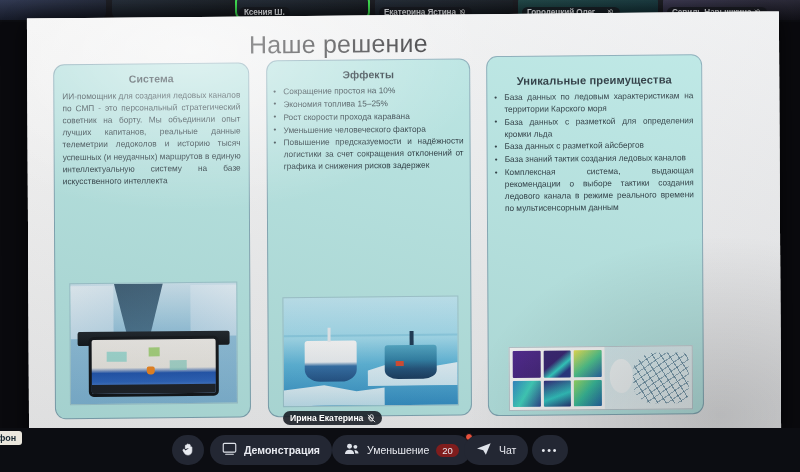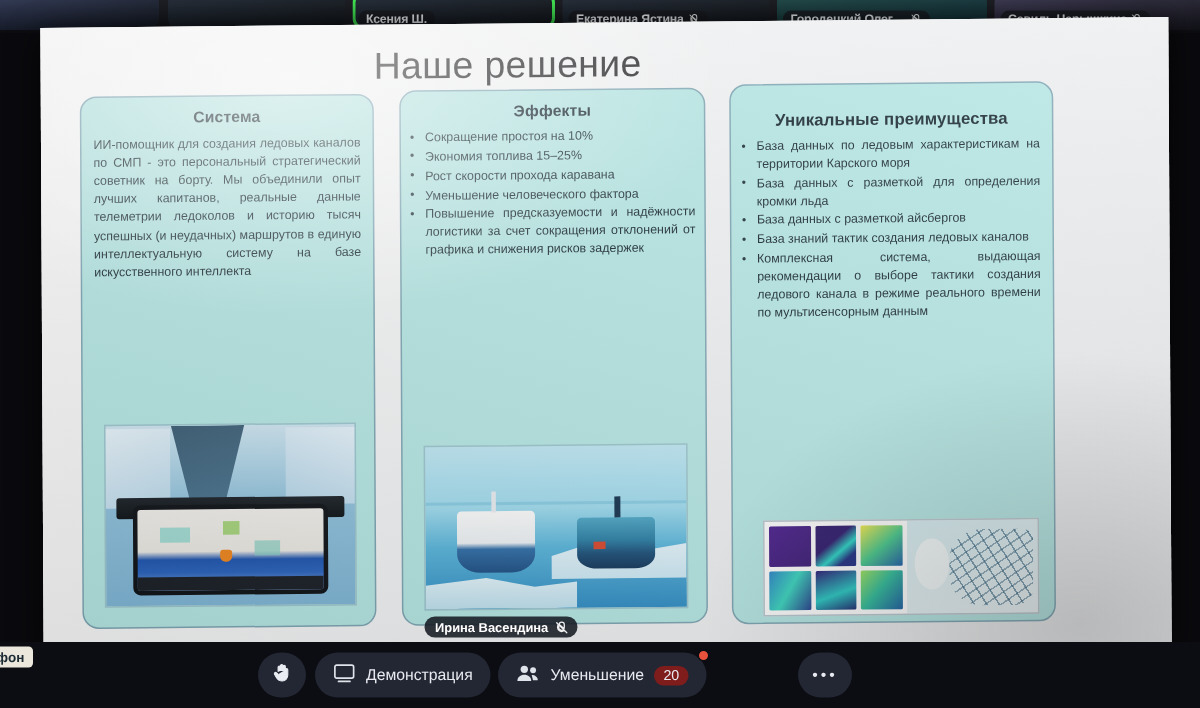--- a/index.html
+++ b/index.html
@@ -235,21 +235,21 @@
     height: 30px;
     display: flex; align-items: center; gap: 7px;
     padding: 0 12px;
     border-radius: 15px;
     background: #232733;
     color: #e8eaf0;
     font-size: 10.5px;
     white-space: nowrap;
   }
   #ctrl-hand { left: 172px; top: 7px; width: 32px; padding: 0; justify-content: center; }
-  #ctrl-share { left: 210px; top: 7px; }
+  #ctrl-share { left: 210px; top: 7px; font-weight: bold; }
   #ctrl-people { left: 332px; top: 7px; }
   #ctrl-chat { left: 464px; top: 7px; }
   #ctrl-more { left: 532px; top: 7px; width: 36px; padding: 0; justify-content: center; letter-spacing: 2px; }
   .count-pill {
     background: #7f1d1d; color: #e9ebf1;
     border-radius: 9px; padding: 1px 6px; font-size: 9.5px;
   }
   .dot-badge {
     position: absolute; right: -2px; top: -2px;
     width: 8px; height: 8px; border-radius: 50%;
@@ -399,21 +399,21 @@
               <div class="blob"></div>
               <div class="mesh"></div>
             </div>
         </div>
       </div>
 
     </div>
   </div>
 
   <div id="speaker-badge">
-    <span>Ирина Васендина</span>
+    <span>Ирина Екатерина</span>
     <span class="mic-off">
       <svg viewBox="0 0 16 16" width="9" height="9">
           <path d="M5 4.2a3 3 0 016 0v3.4a3 3 0 01-.3 1.3L5 4.2zM3.3 5.6l1.2 1.2v.8a3.5 3.5 0 005.2 3l1 1A5 5 0 013 7.6zM2 2l12 12" stroke="#fff" stroke-width="1.5" fill="none" stroke-linecap="round"></path>
         </svg>
     </span>
   </div>
 
   <div id="bezel"></div>
   <div id="bezel-glow"></div>
 
@@ -446,20 +446,28 @@
             <circle cx="18.5" cy="7.5" r="3.2" fill="#dfe3ea"></circle>
             <path d="M1.5 19c0-4 3.4-6.6 7.5-6.6s7.5 2.6 7.5 6.6z" fill="#dfe3ea"></path>
             <path d="M17 12.6c3.6 0 6.6 2.2 6.6 5.6h-5.2z" fill="#dfe3ea"></path>
           </svg>
       </span>
       <span>Уменьшение</span>
       <span class="count-pill">20</span>
       <span class="dot-badge"></span>
     </div>
 
+    <div class="ctrl" id="ctrl-chat">
+      <span class="ci">
+        <svg width="16" height="14" viewBox="0 0 24 20">
+            <path d="M1.5 9.2L22 1.5 14.8 18.5l-4-6.6z" fill="#dfe3ea"></path>
+          </svg>
+      </span>
+      <span>Чат</span>
+    </div>
 
     <div class="ctrl" id="ctrl-more">
       <span>•••</span>
     </div>
 
   </div>
 
 </div>
 
 </body></html>

